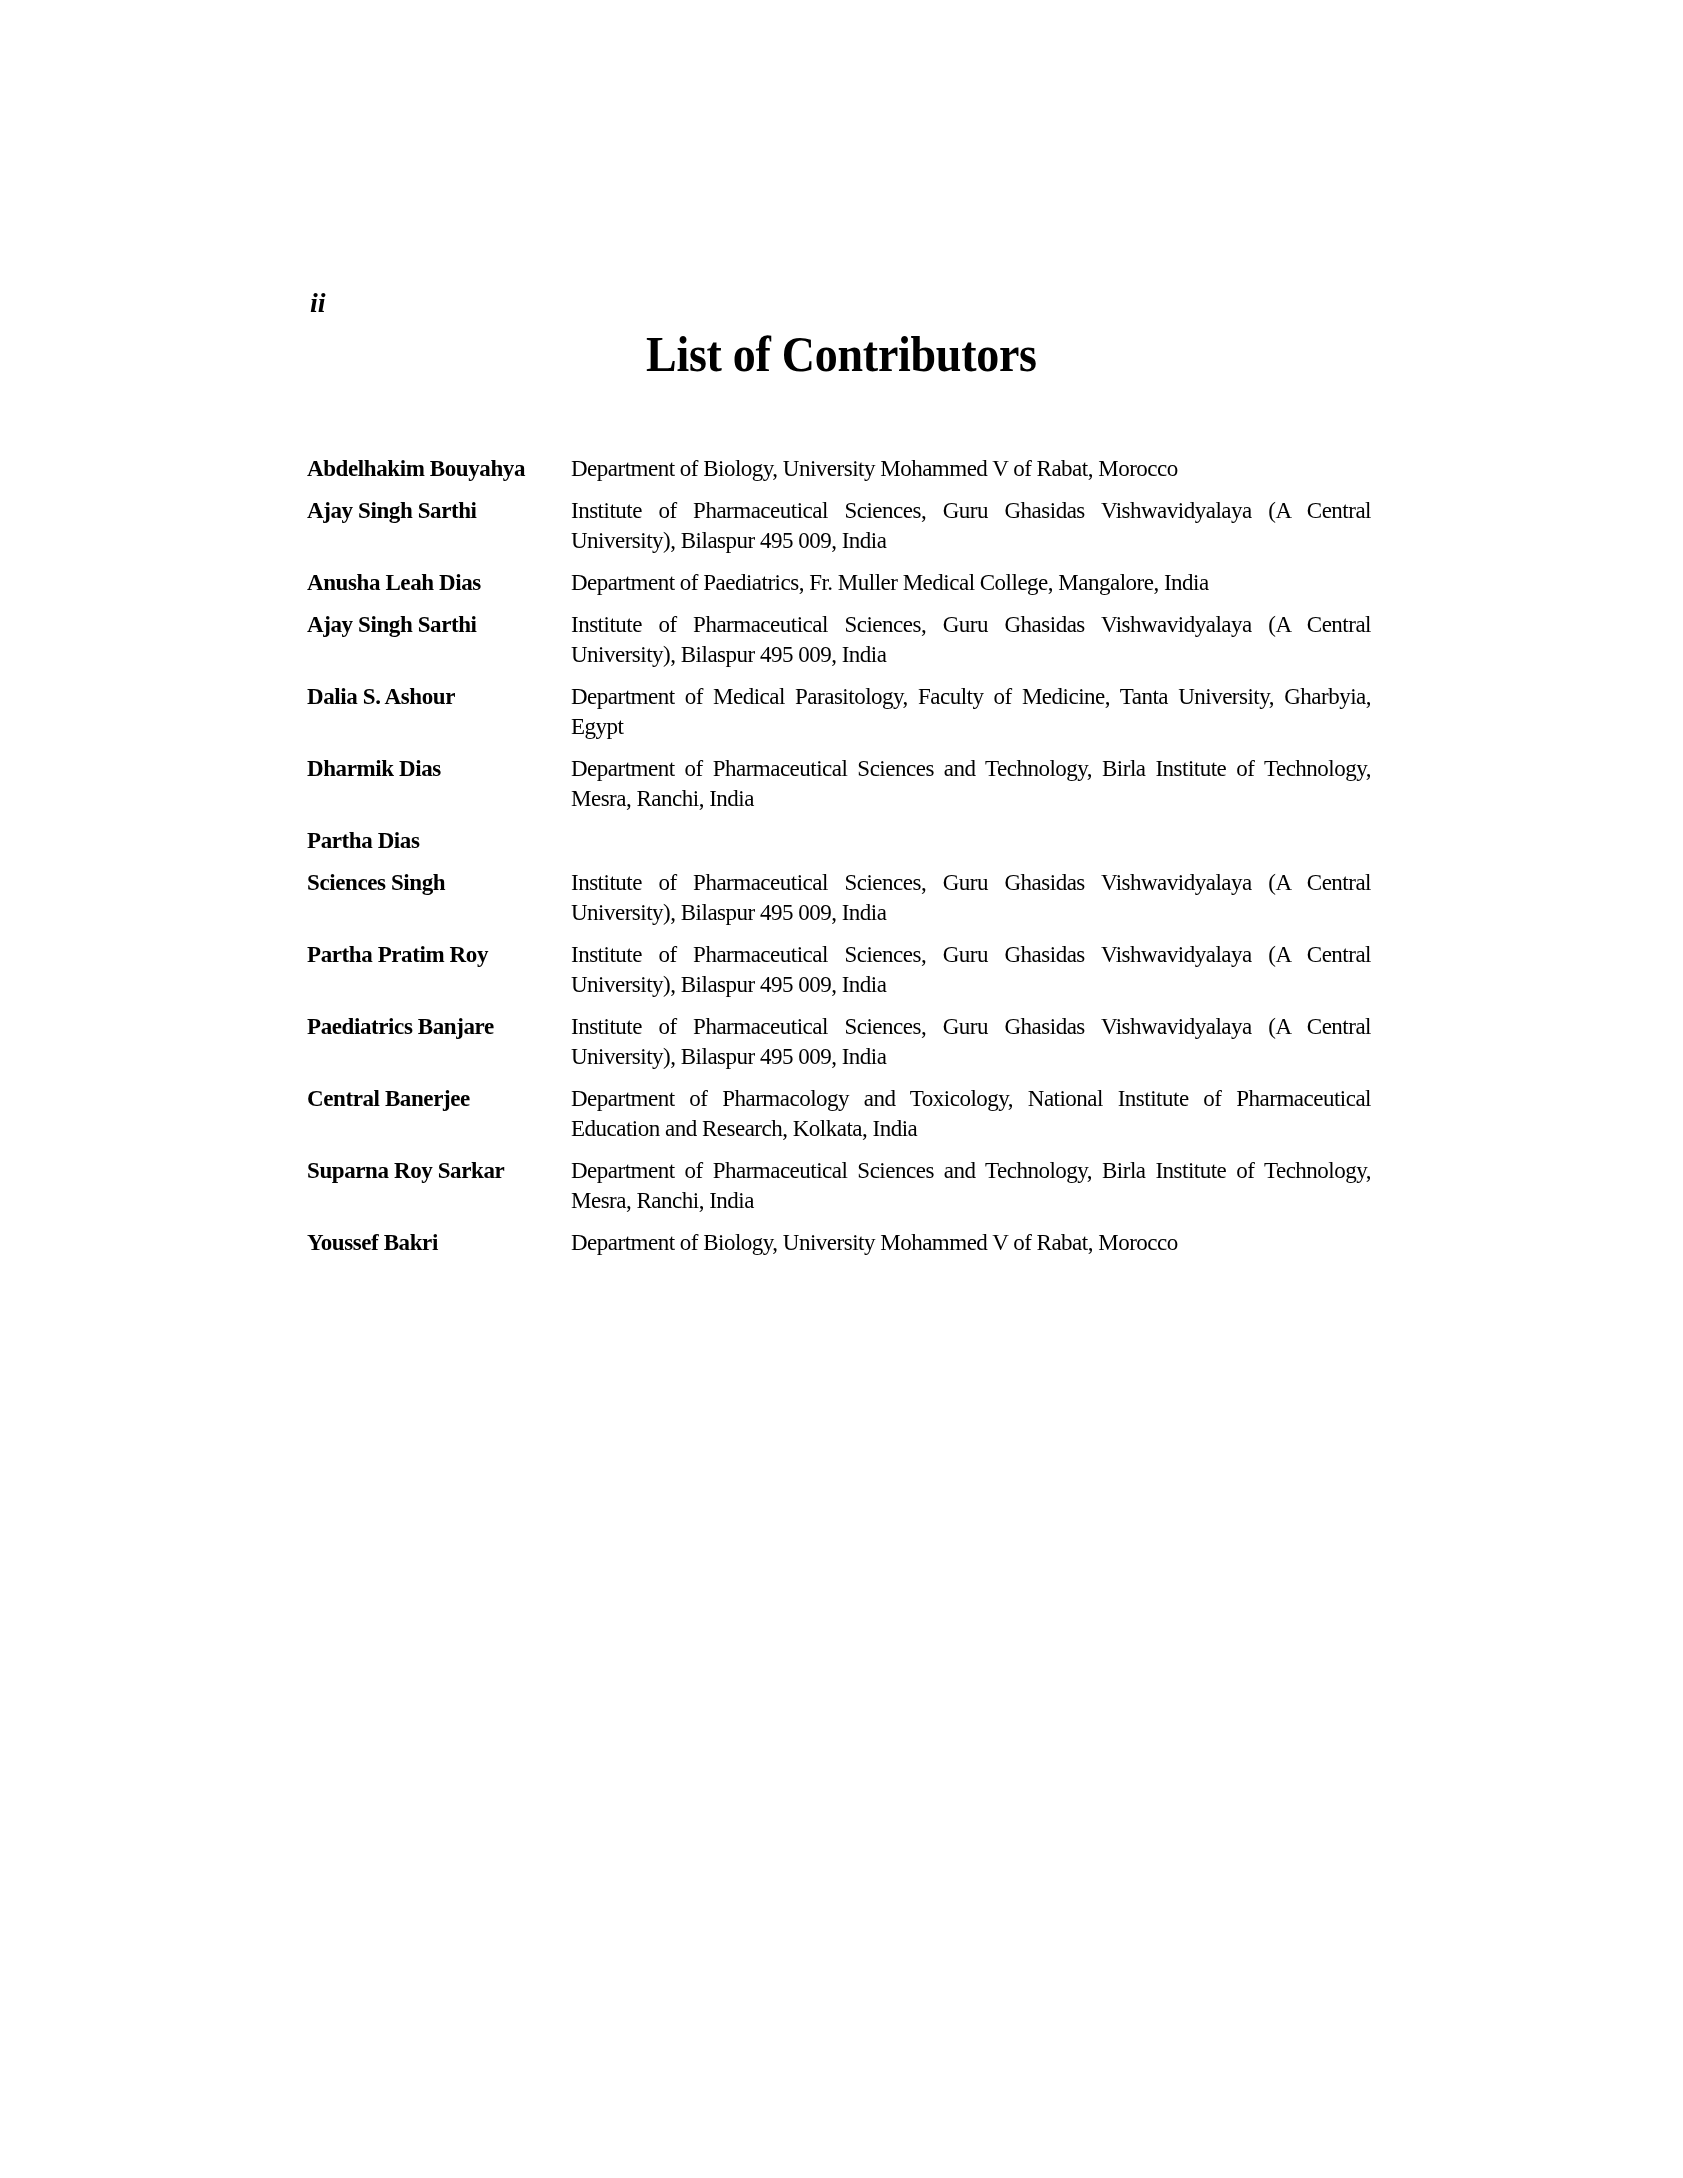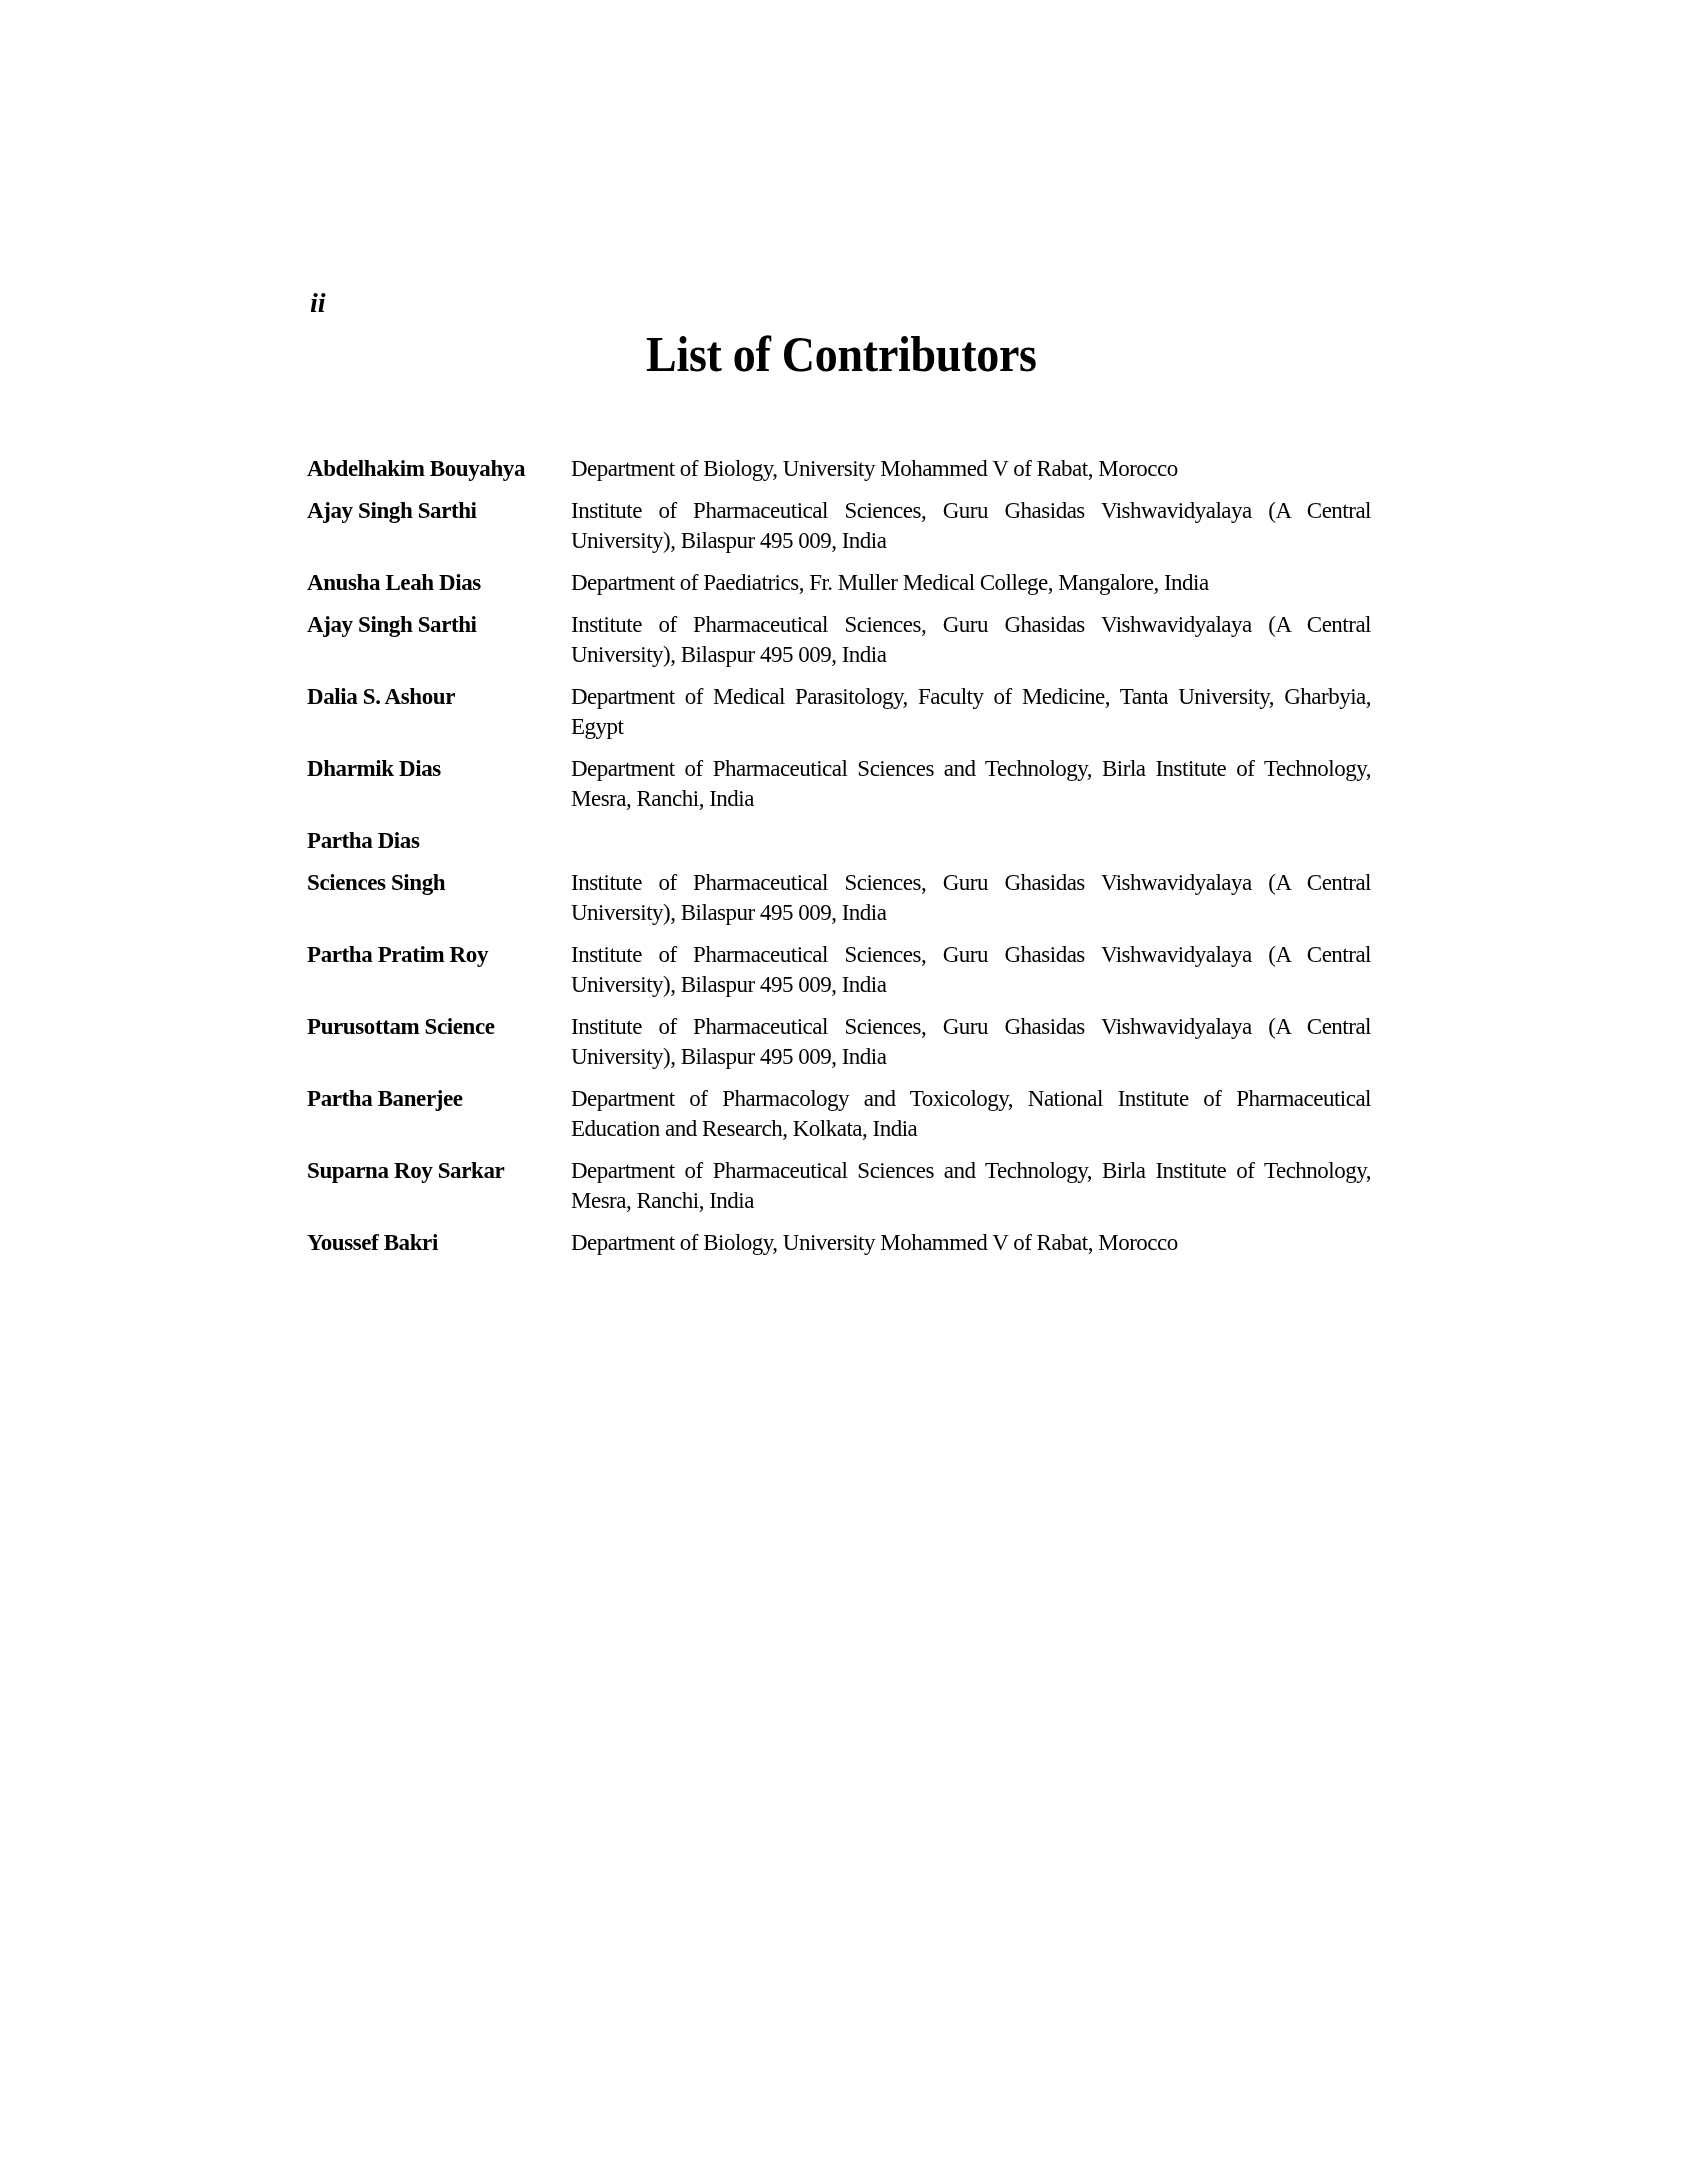--- a/index.html
+++ b/index.html
@@ -103,25 +103,25 @@
   </div>
   <div class="contrib-row">
     <div class="contrib-name">Sciences Singh</div>
     <div class="contrib-affil">Institute of Pharmaceutical Sciences, Guru Ghasidas Vishwavidyalaya (A Central University), Bilaspur 495 009, India</div>
   </div>
   <div class="contrib-row">
     <div class="contrib-name">Partha Pratim Roy</div>
     <div class="contrib-affil">Institute of Pharmaceutical Sciences, Guru Ghasidas Vishwavidyalaya (A Central University), Bilaspur 495 009, India</div>
   </div>
   <div class="contrib-row">
-    <div class="contrib-name">Purusottam Science</div>
+    <div class="contrib-name">Paediatrics Banjare</div>
     <div class="contrib-affil">Institute of Pharmaceutical Sciences, Guru Ghasidas Vishwavidyalaya (A Central University), Bilaspur 495 009, India</div>
   </div>
   <div class="contrib-row">
-    <div class="contrib-name">Partha Banerjee</div>
+    <div class="contrib-name">Central Banerjee</div>
     <div class="contrib-affil">Department of Pharmacology and Toxicology, National Institute of Pharmaceutical Education and Research, Kolkata, India</div>
   </div>
   <div class="contrib-row">
     <div class="contrib-name">Suparna Roy Sarkar</div>
     <div class="contrib-affil">Department of Pharmaceutical Sciences and Technology, Birla Institute of Technology, Mesra, Ranchi, India</div>
   </div>
   <div class="contrib-row">
     <div class="contrib-name">Youssef Bakri</div>
     <div class="contrib-affil">Department of Biology, University Mohammed V of Rabat, Morocco</div>
   </div>

